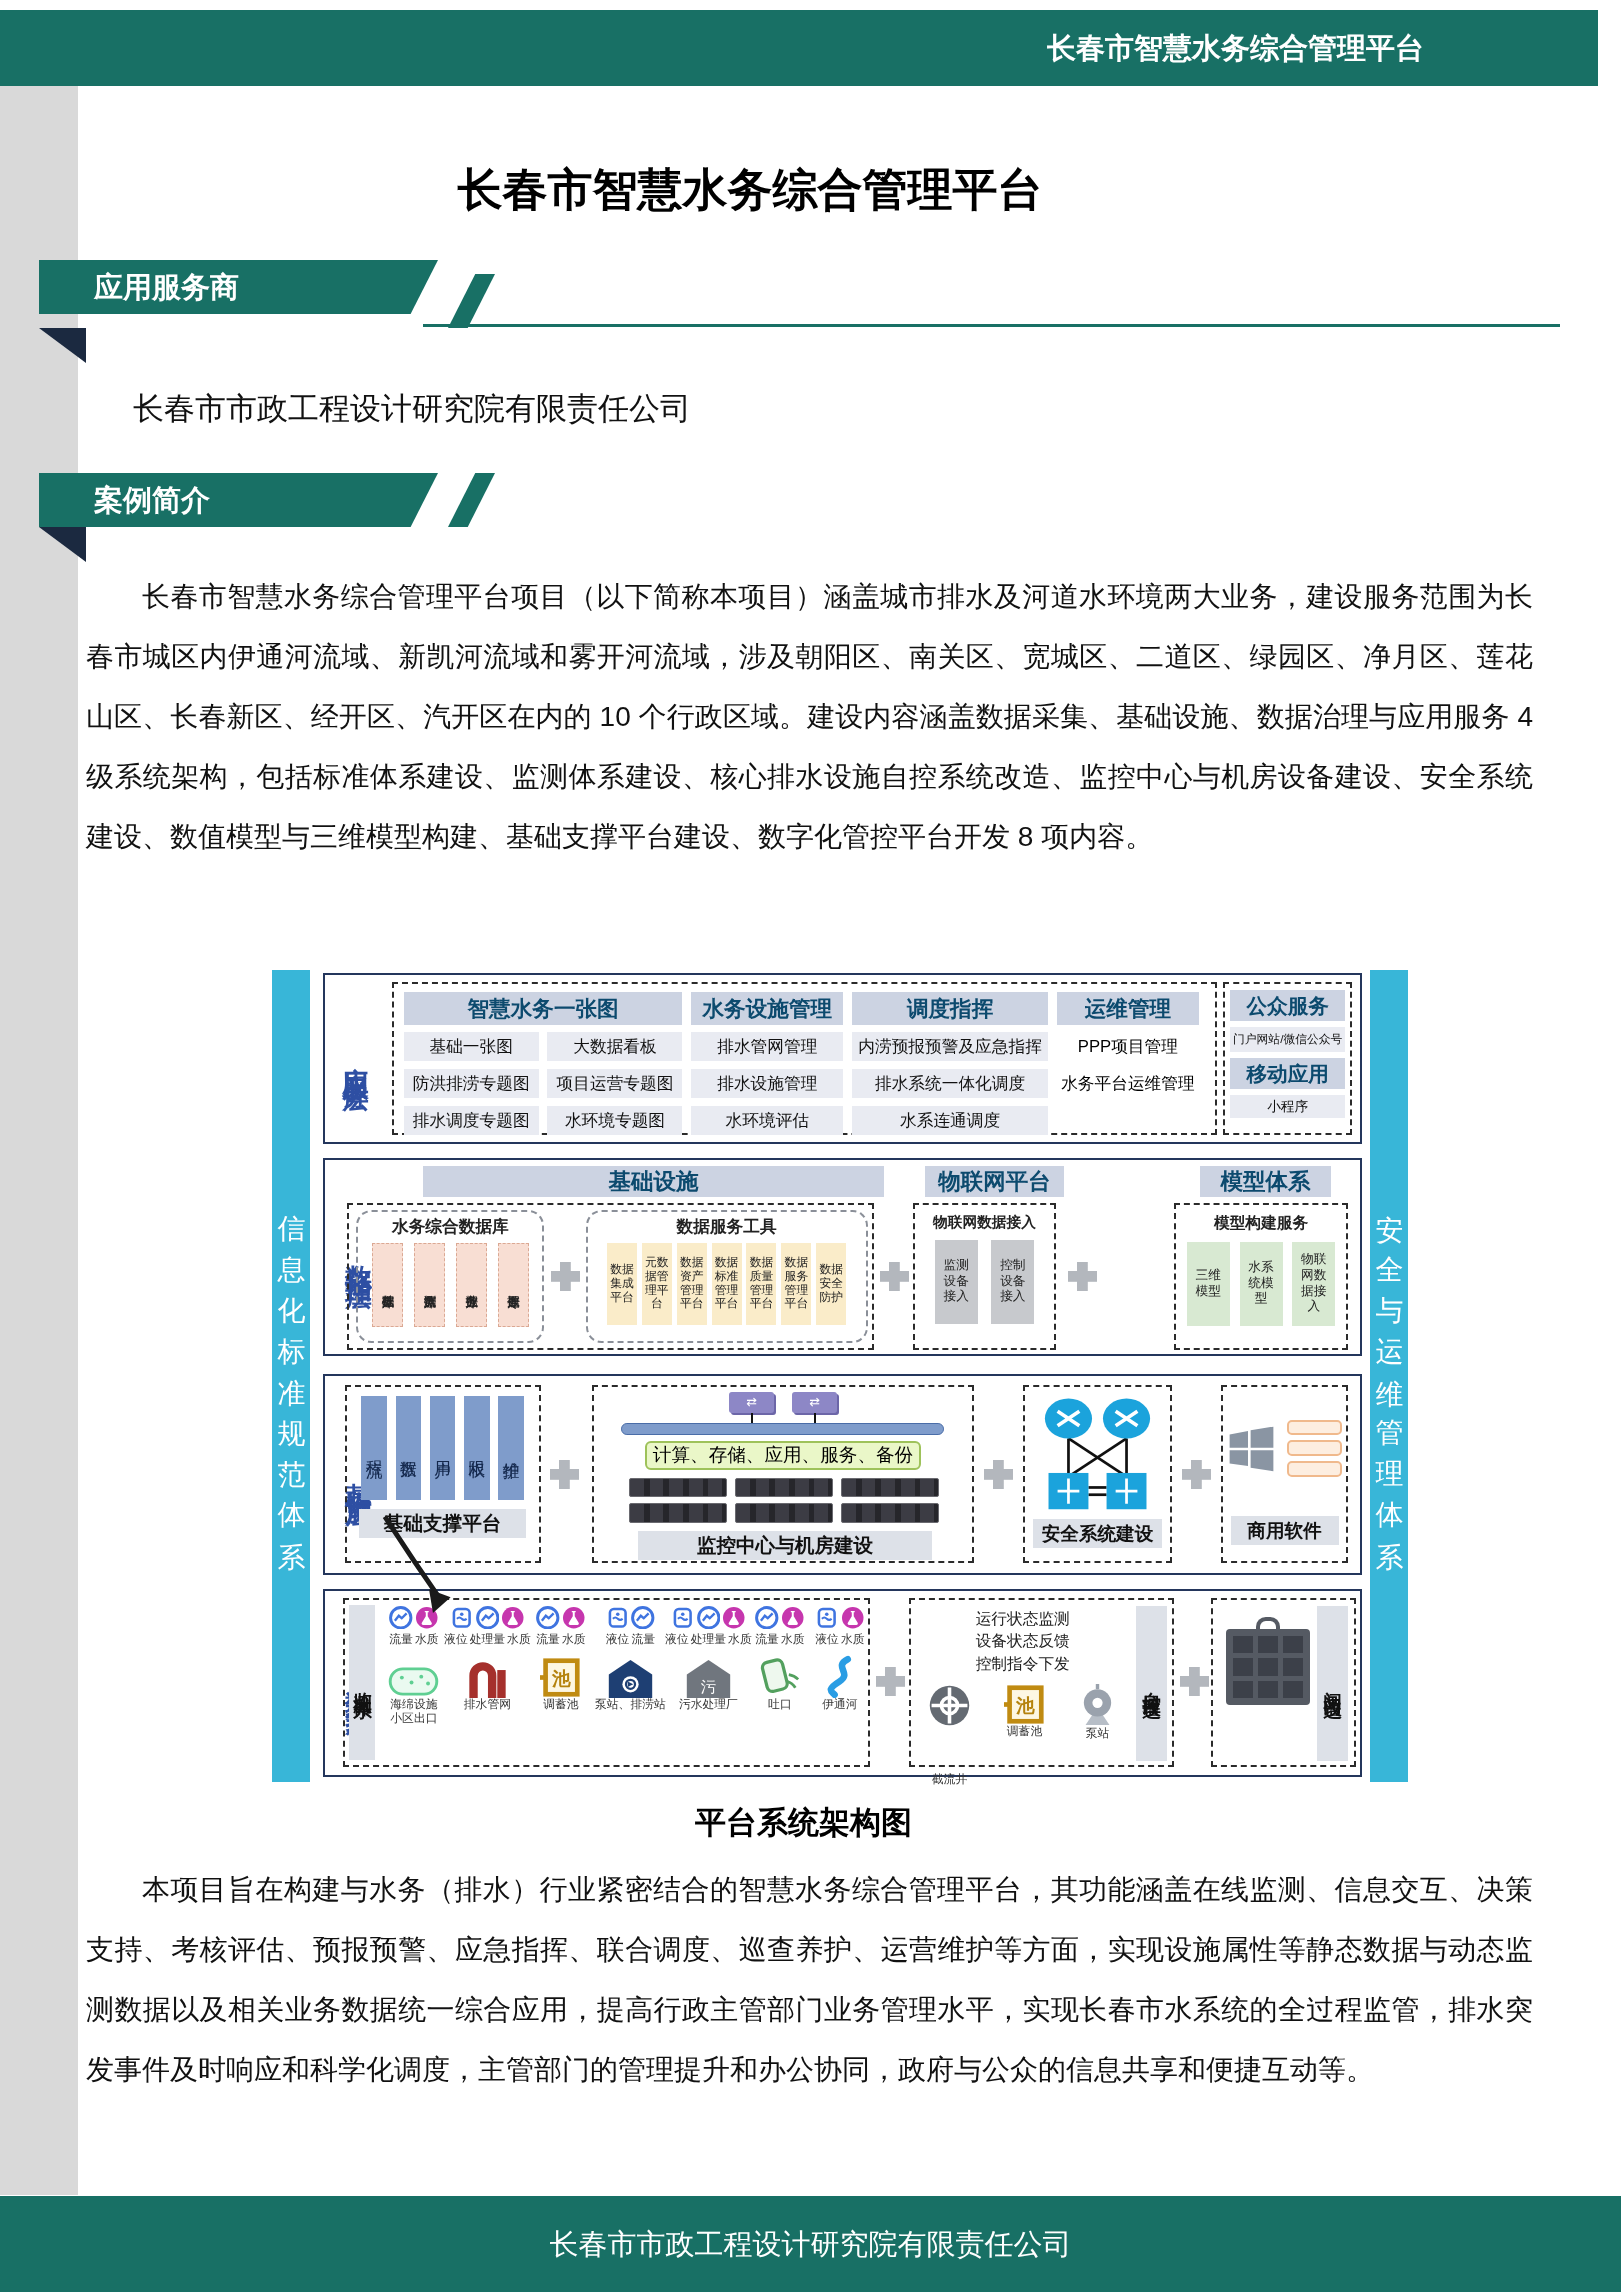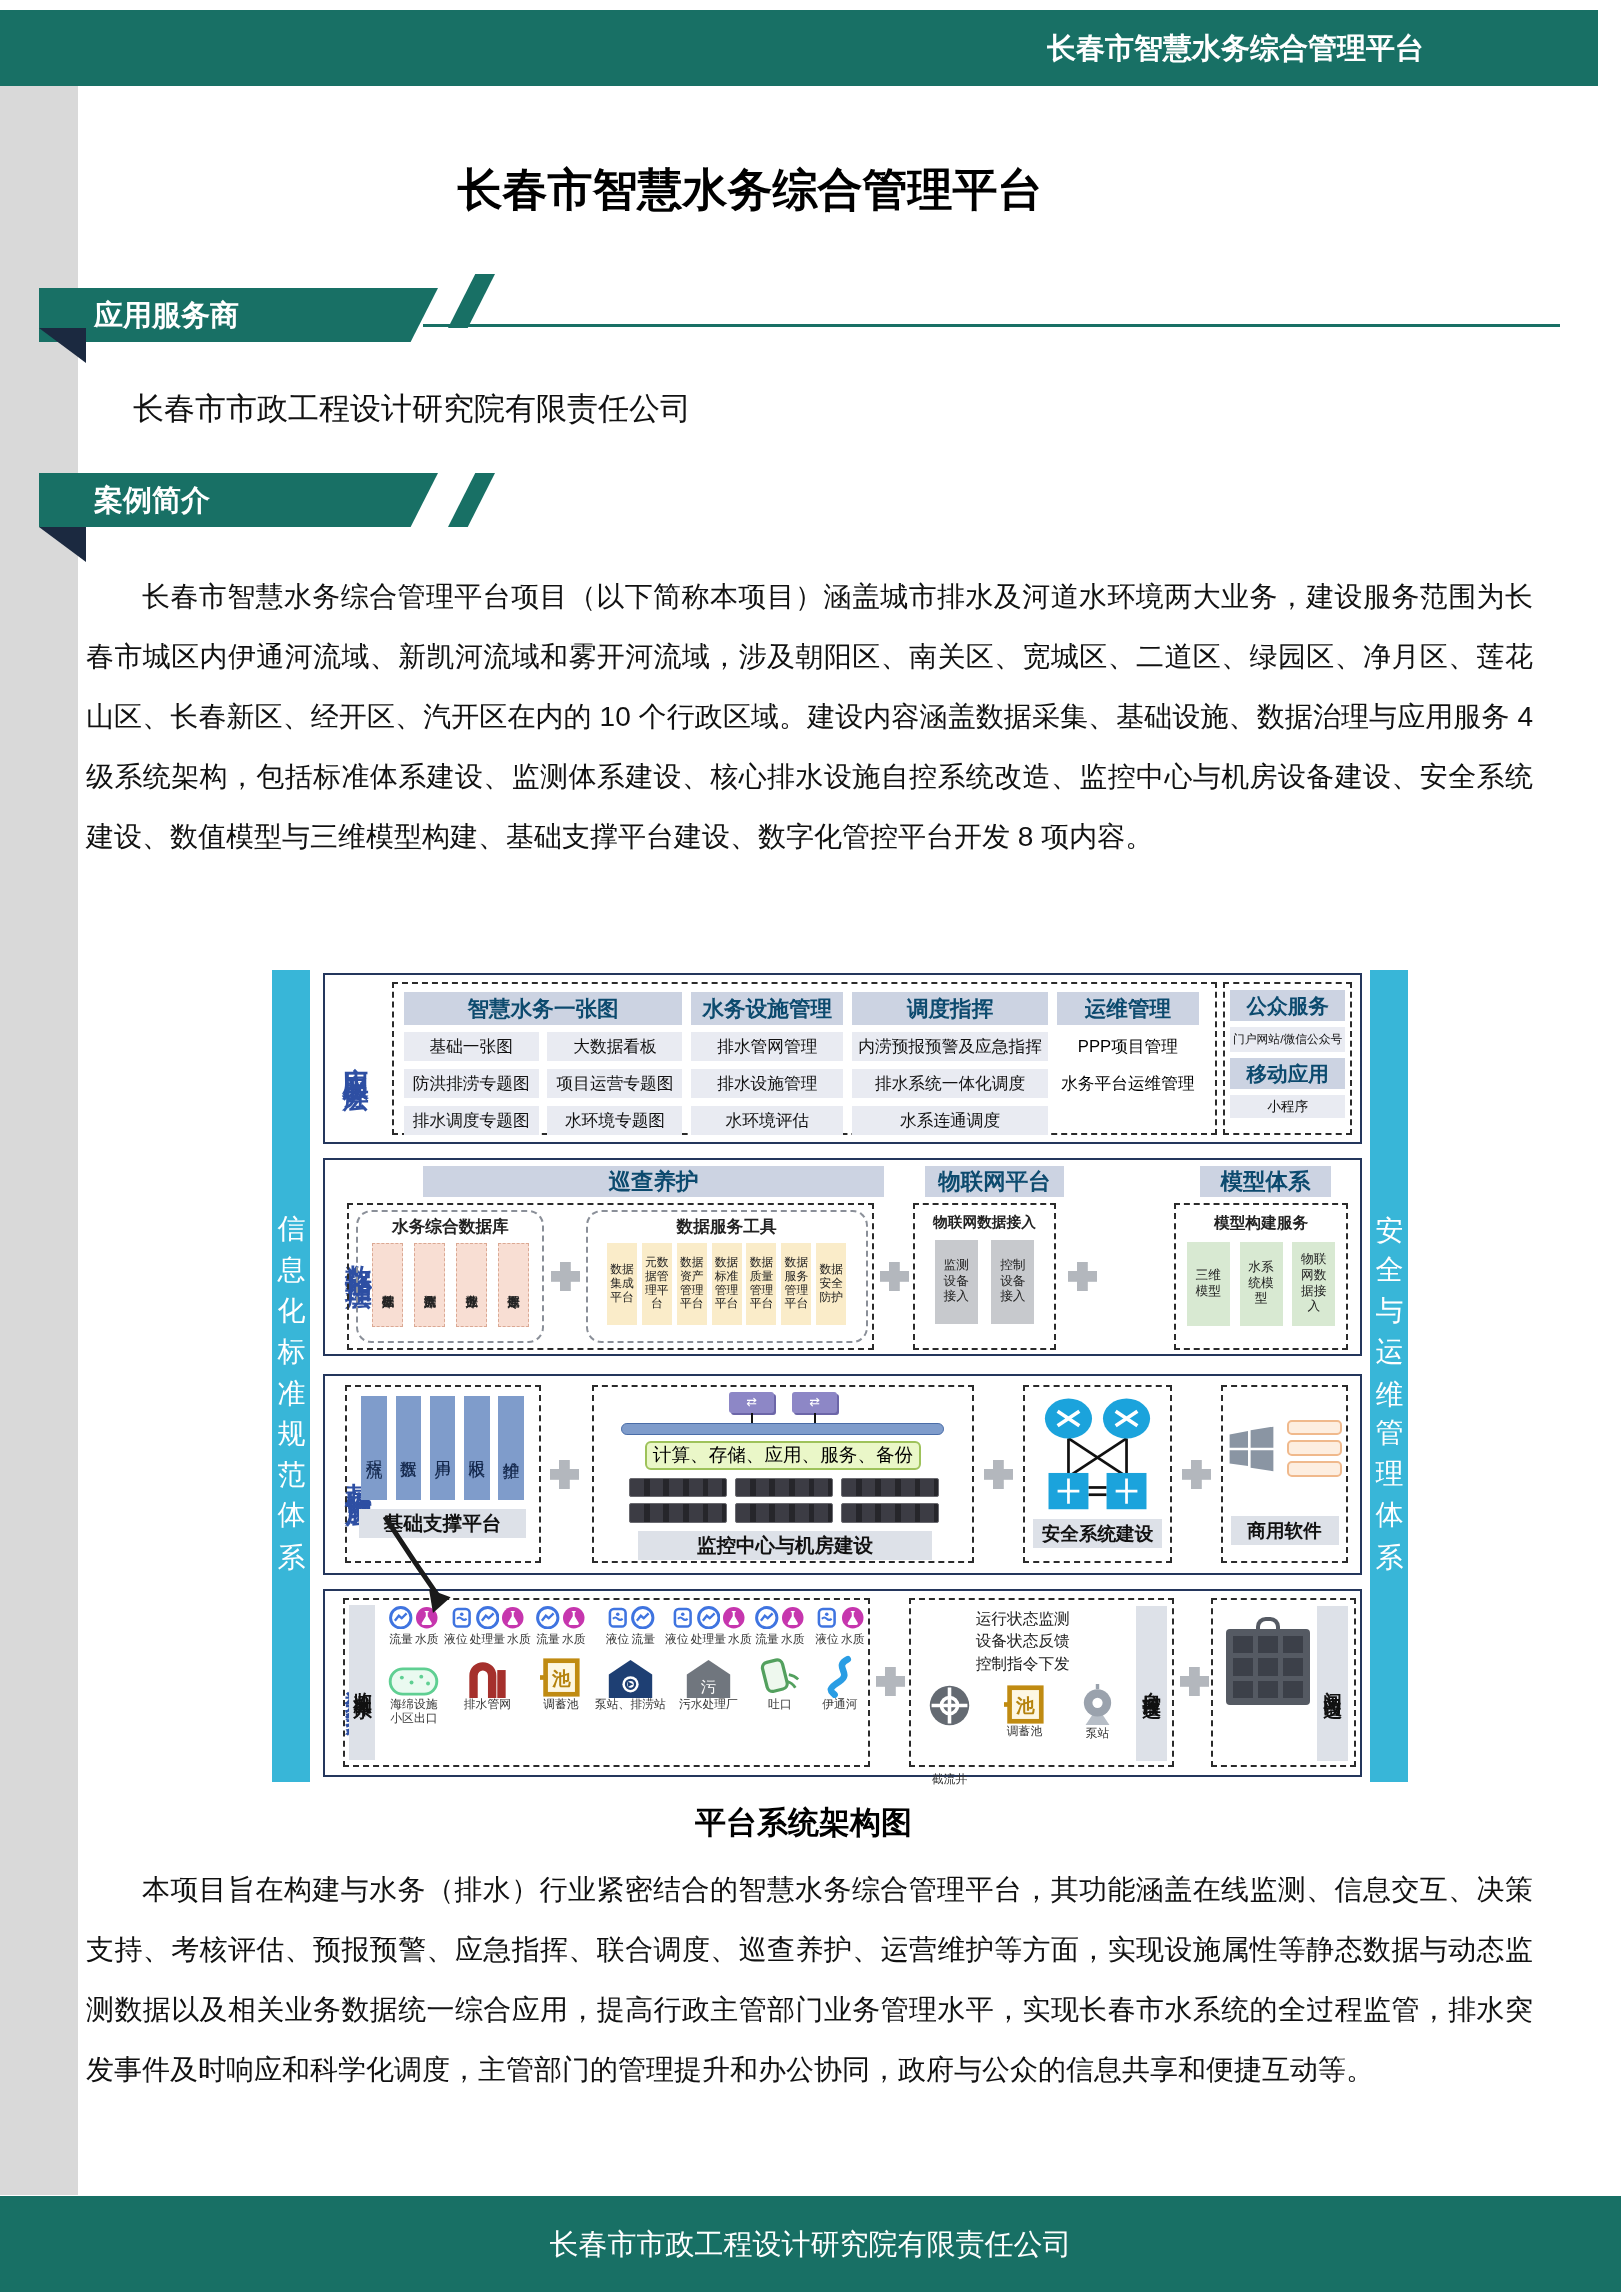--- a/index.html
+++ b/index.html
@@ -90,21 +90,21 @@
 </style>
 </head>
 <body>
 
 <div class="page">
 
   <div class="abs graystrip"></div>
   <div class="abs topbar"><span>长春市智慧水务综合管理平台</span></div>
   <div class="abs pagetitle">长春市智慧水务综合管理平台</div>
 
-  <div class="abs ribbon-band" style="left:39px; top:288px; width:399px;">应用服务商</div>
+  <div class="abs ribbon-band" style="left:39px; top:260px; width:399px;">应用服务商</div>
   <div class="abs ribbon-stripe" style="left:448px; top:274px;"></div>
   <div class="abs ribbon-fold" style="left:39px; top:328px;"></div>
   <div class="abs ribbon-line" style="left:423px; top:324px; width:1137px;"></div>
   <div class="abs company">长春市市政工程设计研究院有限责任公司</div>
 
   <div class="abs ribbon-band" style="left:39px; top:473px; width:399px;">案例简介</div>
   <div class="abs ribbon-stripe" style="left:448px; top:473px;"></div>
   <div class="abs ribbon-fold" style="left:39px; top:527px;"></div>
   <p class="abs para" style="top:567px;">长春市智慧水务综合管理平台项目（以下简称本项目）涵盖城市排水及河道水环境两大业务，建设服务范围为长春市城区内伊通河流域、新凯河流域和雾开河流域，涉及朝阳区、南关区、宽城区、二道区、绿园区、净月区、莲花山区、长春新区、经开区、汽开区在内的 10 个行政区域。建设内容涵盖数据采集、基础设施、数据治理与应用服务 4 级系统架构，包括标准体系建设、监测体系建设、核心排水设施自控系统改造、监控中心与机房设备建设、安全系统建设、数值模型与三维模型构建、基础支撑平台建设、数字化管控平台开发 8 项内容。</p>
 
@@ -153,21 +153,21 @@
         <div class="hdr" style="font-size:20.6px; line-height:31px;">移动应用</div>
         <div class="cell" style="font-size:13.7px; line-height:23.5px;">小程序</div>
       </div>
     </div>
 
     <div class="abs layer" style="top:188px; height:198px;">
       <div class="abs cbox" style="left:5.9px; top:0; width:55px; height:192px;">
         <span class="llabel">数据治理层</span>
         </div>
 
-      <div class="abs hdr" style="left:98px; top:5.9px; width:461px; font-size:22.5px; line-height:31px;">巡查养护</div>
+      <div class="abs hdr" style="left:98px; top:5.9px; width:461px; font-size:22.5px; line-height:31px;">基础设施</div>
       <div class="abs hdr" style="left:600px; top:5.9px; width:139px; font-size:22.5px; line-height:31px;">物联网平台</div>
       <div class="abs hdr" style="left:875px; top:5.9px; width:131px; font-size:22.5px; line-height:31px;">模型体系</div>
 
       <div class="abs dash" style="left:21.6px; top:43px; width:527px; height:147px;padding-left:24px;">
         <div class="abs rdash" style="left:7.8px; top:4.9px; width:188px; height:133px;">
           <div class="btitle" style="margin-top:2.9px;">水务综合数据库</div>
           <div style="display:flex; gap:10.8px; justify-content:center; margin-top:4.9px;">
             <div class="pinkb v">基础数据库</div>
             <div class="pinkb v">监测数据库</div>
             <div class="pinkb v">业务数据库</div>

